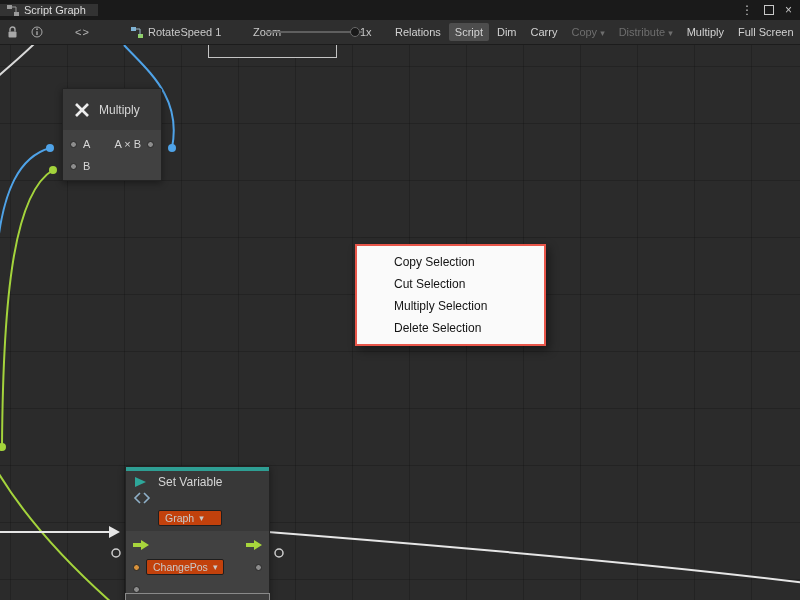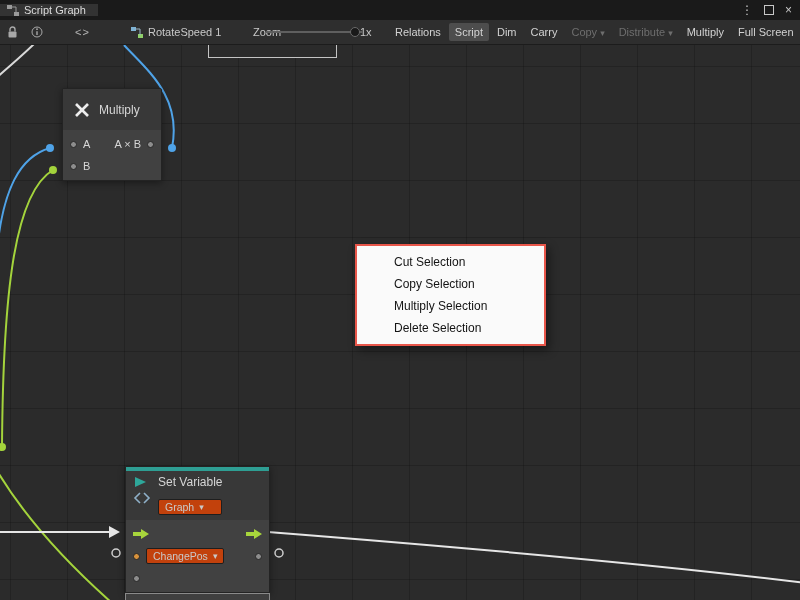--- a/index.html
+++ b/index.html
@@ -49,21 +49,21 @@
     border:1px solid #262626;box-sizing:border-box;flex:0 0 auto;}
   .dot.orange{background:#d8923c;}
   .spacer{flex:1;}
 
   .multiply{left:62px;top:43px;width:100px;}
   .multiply .node-header{height:41px;font-size:12px;}
 
   .setvar{left:125px;top:421px;width:145px;}
   .accent{height:4px;background:#2e9e93;}
   .sv-header{background:#383838;display:flex;gap:7px;padding:4px 7px 5px 7px;align-items:flex-start;}
-  .sv-head-col{display:flex;flex-direction:column;gap:10px;}
+  .sv-head-col{display:flex;flex-direction:column;gap:21px;}
   .sv-title{font-size:12px;line-height:14px;}
   .dd{display:inline-flex;align-items:center;gap:5px;background:#c2410c;
     border:1px solid #1e1e1e;border-radius:2px;padding:1px 6px;font-size:10.5px;
     color:#c9c9c9;white-space:nowrap;}
   .stub{position:absolute;left:125px;top:548px;width:145px;height:14px;
     background:#3f3f3f;border:1px solid #8a8a8a;border-bottom:none;box-sizing:border-box;}
   .cutoff-rect{position:absolute;left:208px;top:-7px;width:129px;height:20px;
     background:#2b2b2b;border:1px solid #c4c4c4;box-sizing:border-box;}
 
   
@@ -245,20 +245,20 @@
         </div>
         <div class="port-row">
           <span class="dot"></span>
         </div>
       </div>
     </div>
 
     <div class="stub"></div>
 
     <div class="menu">
+      <div class="menu-item">Copy Selection</div>
       <div class="menu-item">Cut Selection</div>
-      <div class="menu-item">Copy Selection</div>
       <div class="menu-item">Multiply Selection</div>
       <div class="menu-item">Delete Selection</div>
     </div>
 
   </div>
 </div>
 
 </body></html>

